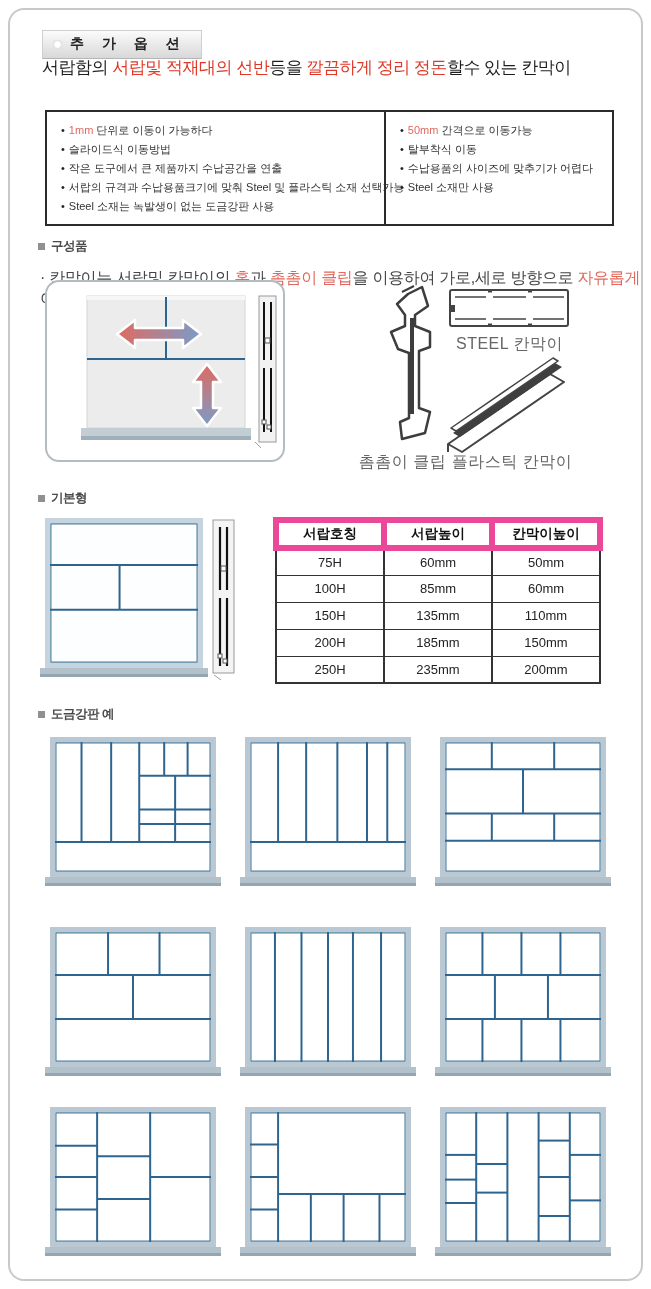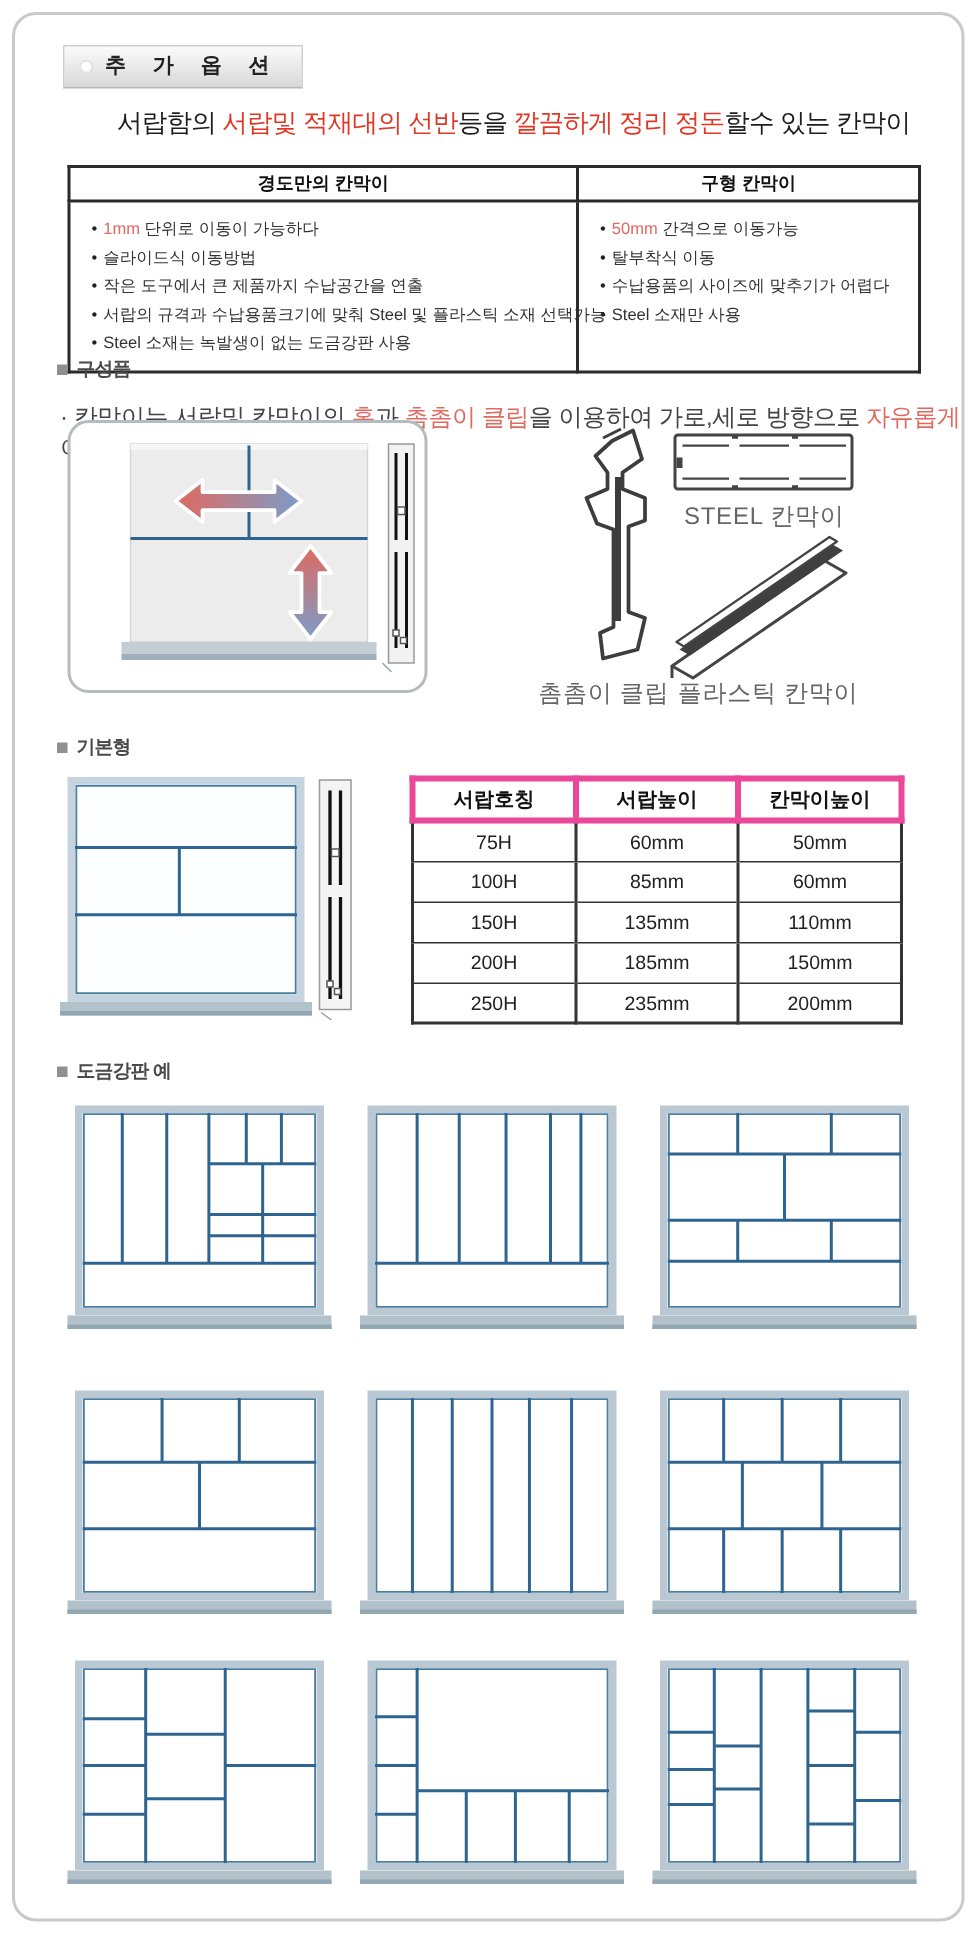--- a/index.html
+++ b/index.html
@@ -12,21 +12,21 @@
   .page-border{position:absolute;inset:8px;border:2px solid #c9c9c9;border-radius:16px;pointer-events:none;}
 
   
   .badge{position:absolute;left:42px;top:30px;display:flex;align-items:center;gap:8px;
     background:linear-gradient(#fbfbfb,#d8d8d8);border:1px solid #cfcfcf;border-bottom-color:#b5b5b5;
     padding:4px 14px 5px 10px;text-align:right;}
   .badge .dot{width:9px;height:9px;border-radius:50%;background:#fff;box-shadow:0 0 2px #aaa inset;}
   .badge .txt{font-size:14px;font-weight:bold;letter-spacing:7px;color:#222;}
 
   
-  .title{position:absolute;left:42px;top:70px;font-size:17px;color:#1d1d1d;letter-spacing:-0.5px;margin-left:36px;}
+  .title{position:absolute;left:42px;top:56px;font-size:17px;color:#1d1d1d;letter-spacing:-0.5px;}
   .rd{color:var(--red);}
   .hl{color:var(--hred);}
 
   
   .cmp{position:absolute;left:45px;top:110px;width:567px;border-collapse:collapse;table-layout:fixed;}
   .cmp th{border:2px solid var(--tb);font-size:12px;font-weight:bold;color:#111;height:23px;background:#fff;}
   .cmp td{border:2px solid var(--tb);vertical-align:top;padding:9px 12px 8px 14px;height:94px;}
   .cmp ul{list-style:none;}
   .cmp li{font-size:11px;color:#333;line-height:19px;white-space:nowrap;}
   .cmp li .blt{margin-right:4px;color:#222;}
@@ -40,21 +40,21 @@
   
   .figbox{position:absolute;left:45px;top:280px;width:240px;height:182px;border:2px solid #b5bcc0;border-radius:14px;background:#fff;}
   .figlabel{position:absolute;font-size:16px;color:#666;text-align:center;letter-spacing:0.5px;}
   .svgabs{position:absolute;}
 
   
   .bdrawer{position:absolute;left:45px;top:518px;width:158px;height:150px;background:#fdfeff;border:5px solid #c5d4de;}
   .bdrawer svg{width:100%;height:100%;display:block;}
   .bbase{position:absolute;left:40px;top:668px;width:168px;height:9px;background:var(--base);border-bottom:3px solid #93a7b3;}
   .spec{position:absolute;left:273px;top:517px;width:330px;border-collapse:collapse;table-layout:fixed;}
-  .spec th{border:4px solid #ec4899;font-size:13.5px;font-weight:bold;color:#111;height:28px;background:#fff;}
+  .spec th{border:6px solid #ec4899;font-size:13.5px;font-weight:bold;color:#111;height:28px;background:#fff;}
   .spec td{border:1px solid #333;border-left-width:2px;border-right-width:2px;font-size:13px;color:#222;text-align:center;height:27px;}
   .spec tr td:first-child{border-left-width:2px;margin-left:32px;}
   .spec tr:last-child td{border-bottom-width:2px;}
 
   
   .ex-cell{position:absolute;width:176px;}
   .ex-drawer{position:relative;width:166px;height:140px;background:#fff;border:5px solid var(--frame);margin-left:5px;}
   .ex-drawer svg{width:100%;height:100%;display:block;}
   .ex-base{width:176px;height:9px;background:var(--base);border-bottom:3px solid #93a7b3;margin-top:0px;}
 </style>
@@ -70,24 +70,20 @@
   </div>
 
   <div class="title" id="title"><span>서랍함의 </span><span class="rd">서랍및 적재대의 선반</span><span>등을 </span><span class="rd">깔끔하게 정리 정돈</span><span>할수 있는 칸막이</span></div>
 
   <table class="cmp">
     <colgroup>
         <col style="width:339px">
         <col style="width:228px">
       </colgroup>
     <tbody>
-        <tr>
-      <th>경도만의 칸막이</th>
-      <th>구형 칸막이</th>
-    </tr>
     <tr>
       <td>
             <ul id="cmp-left">
               <li><span class="blt">•</span><span class="hl">1mm</span><span> 단위로 이동이 가능하다</span></li>
               <li><span class="blt">•</span><span>슬라이드식 이동방법</span></li>
               <li><span class="blt">•</span><span>작은 도구에서 큰 제품까지 수납공간을 연출</span></li>
               <li><span class="blt">•</span><span>서랍의 규격과 수납용품크기에 맞춰 Steel 및 플라스틱 소재 선택가능</span></li>
               <li><span class="blt">•</span><span>Steel 소재는 녹발생이 없는 도금강판 사용</span></li>
             </ul>
           </td>

